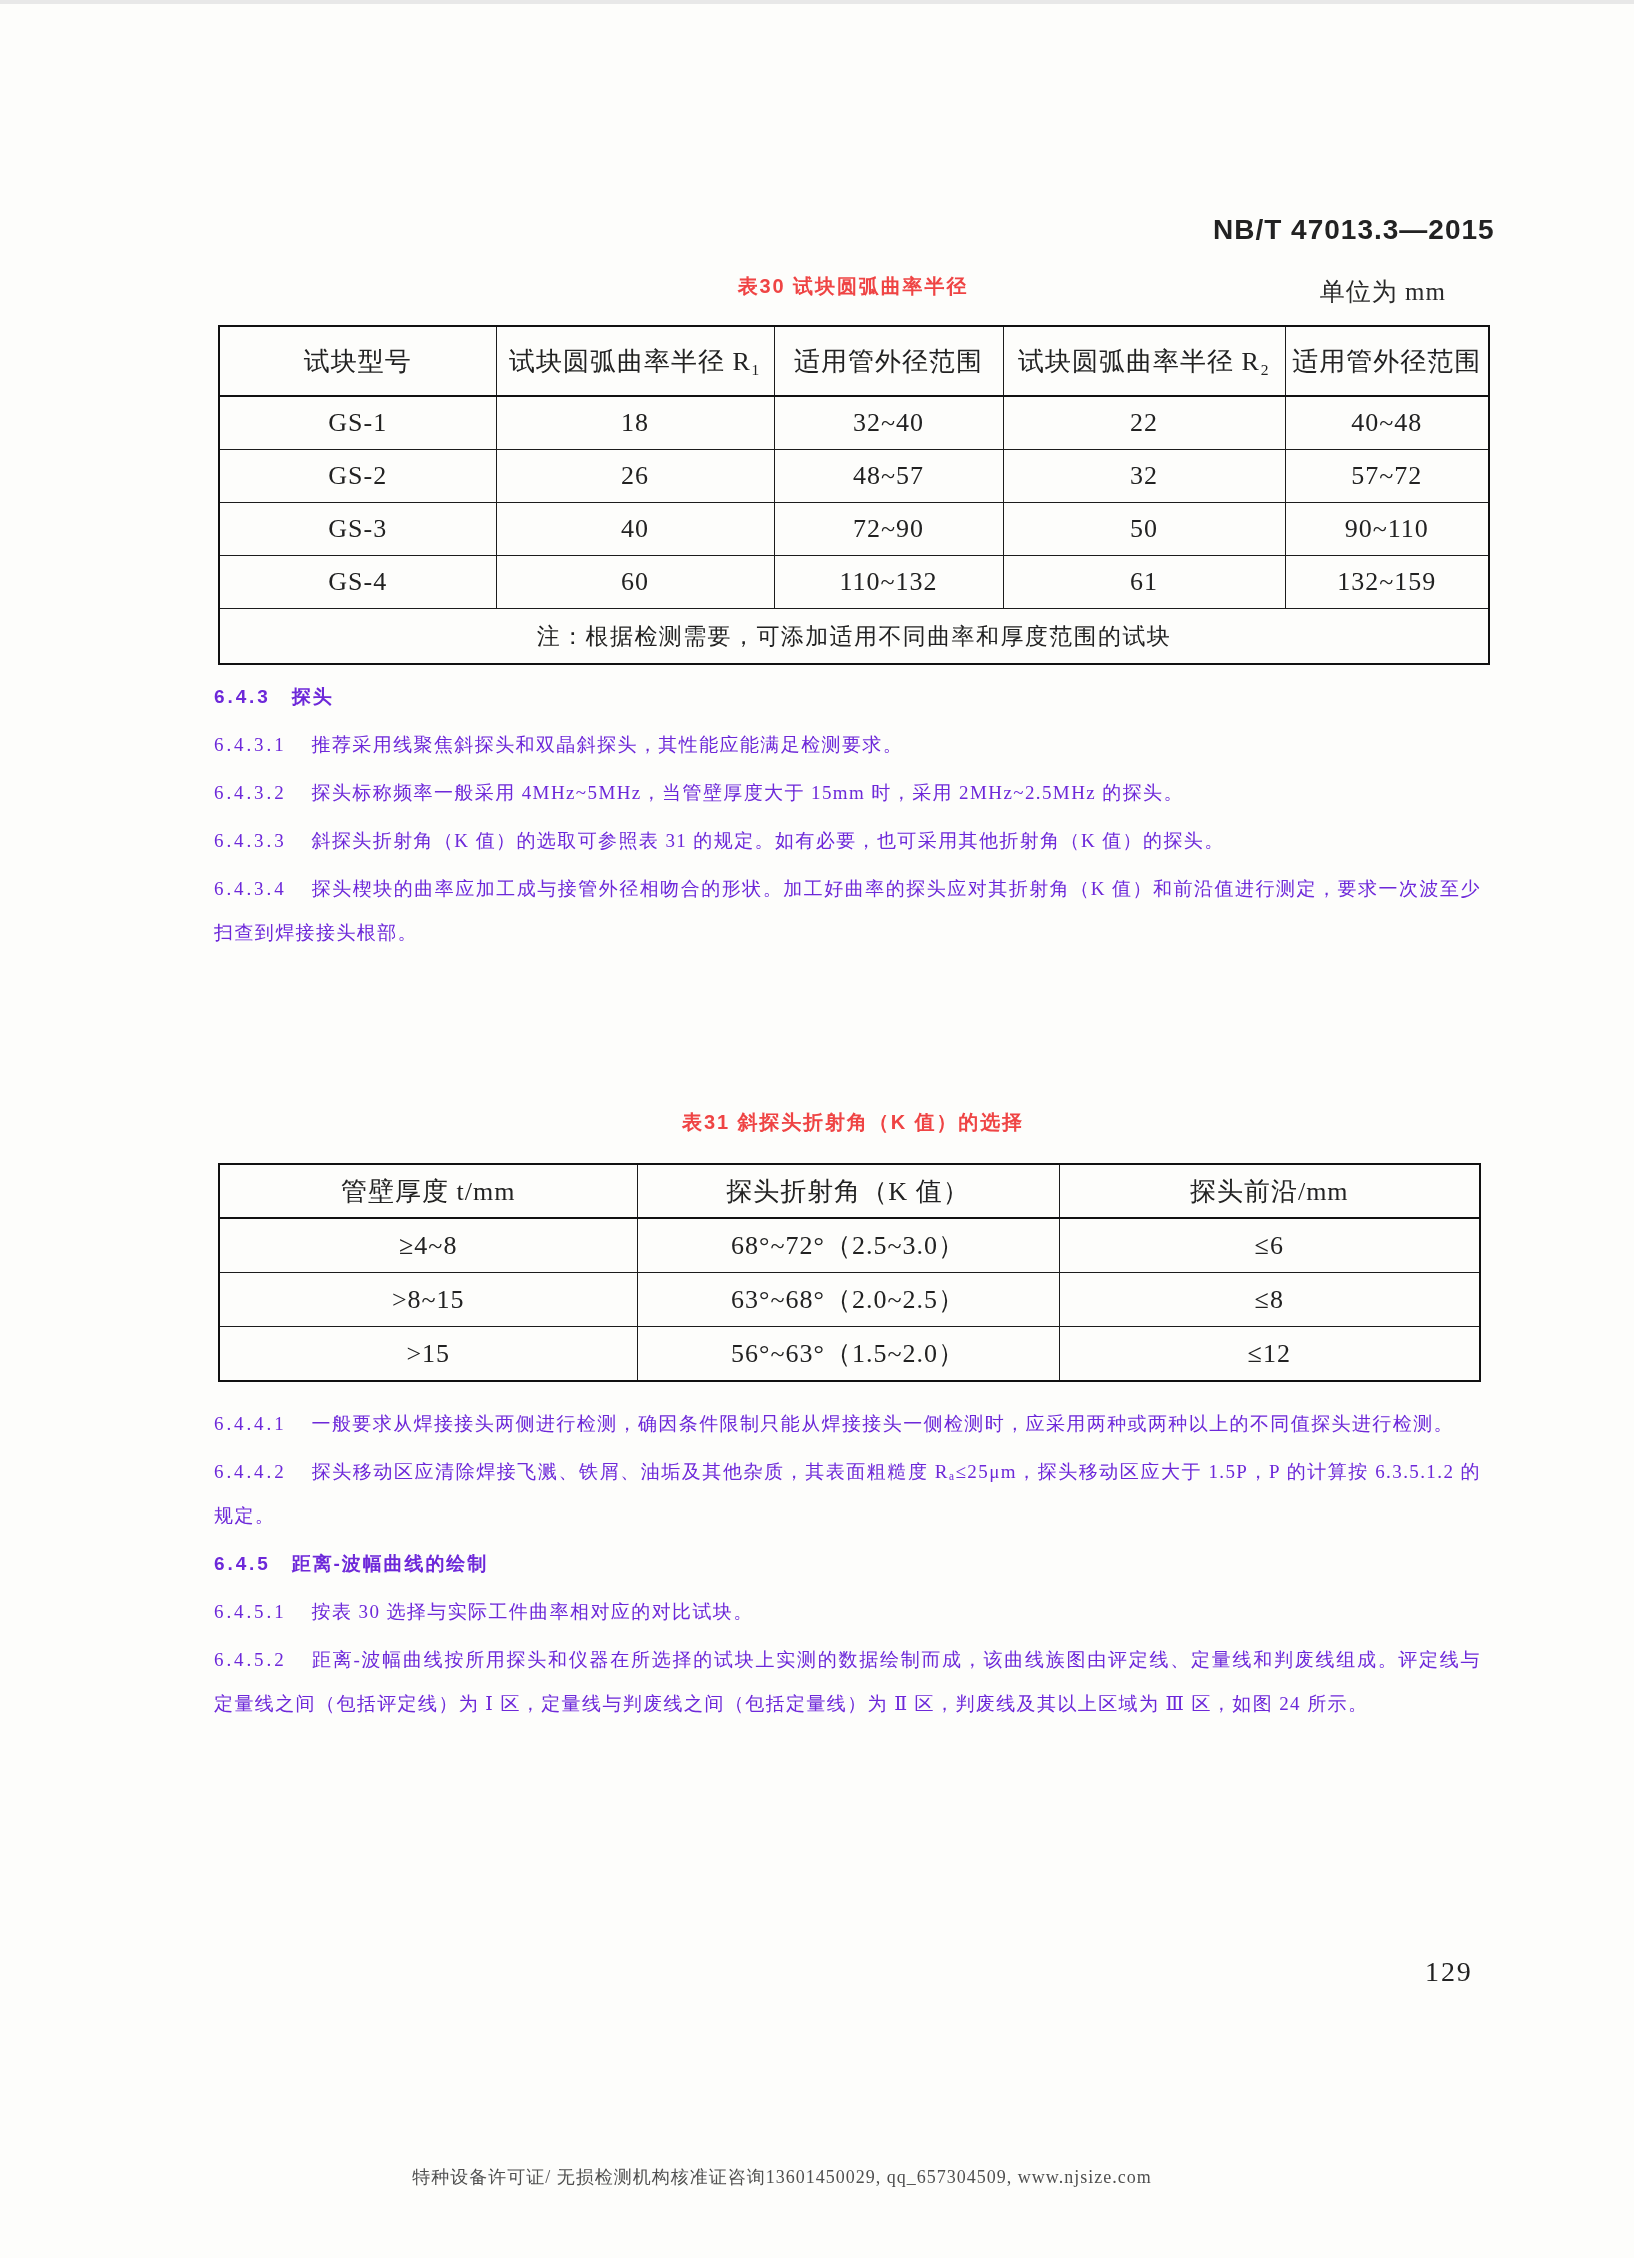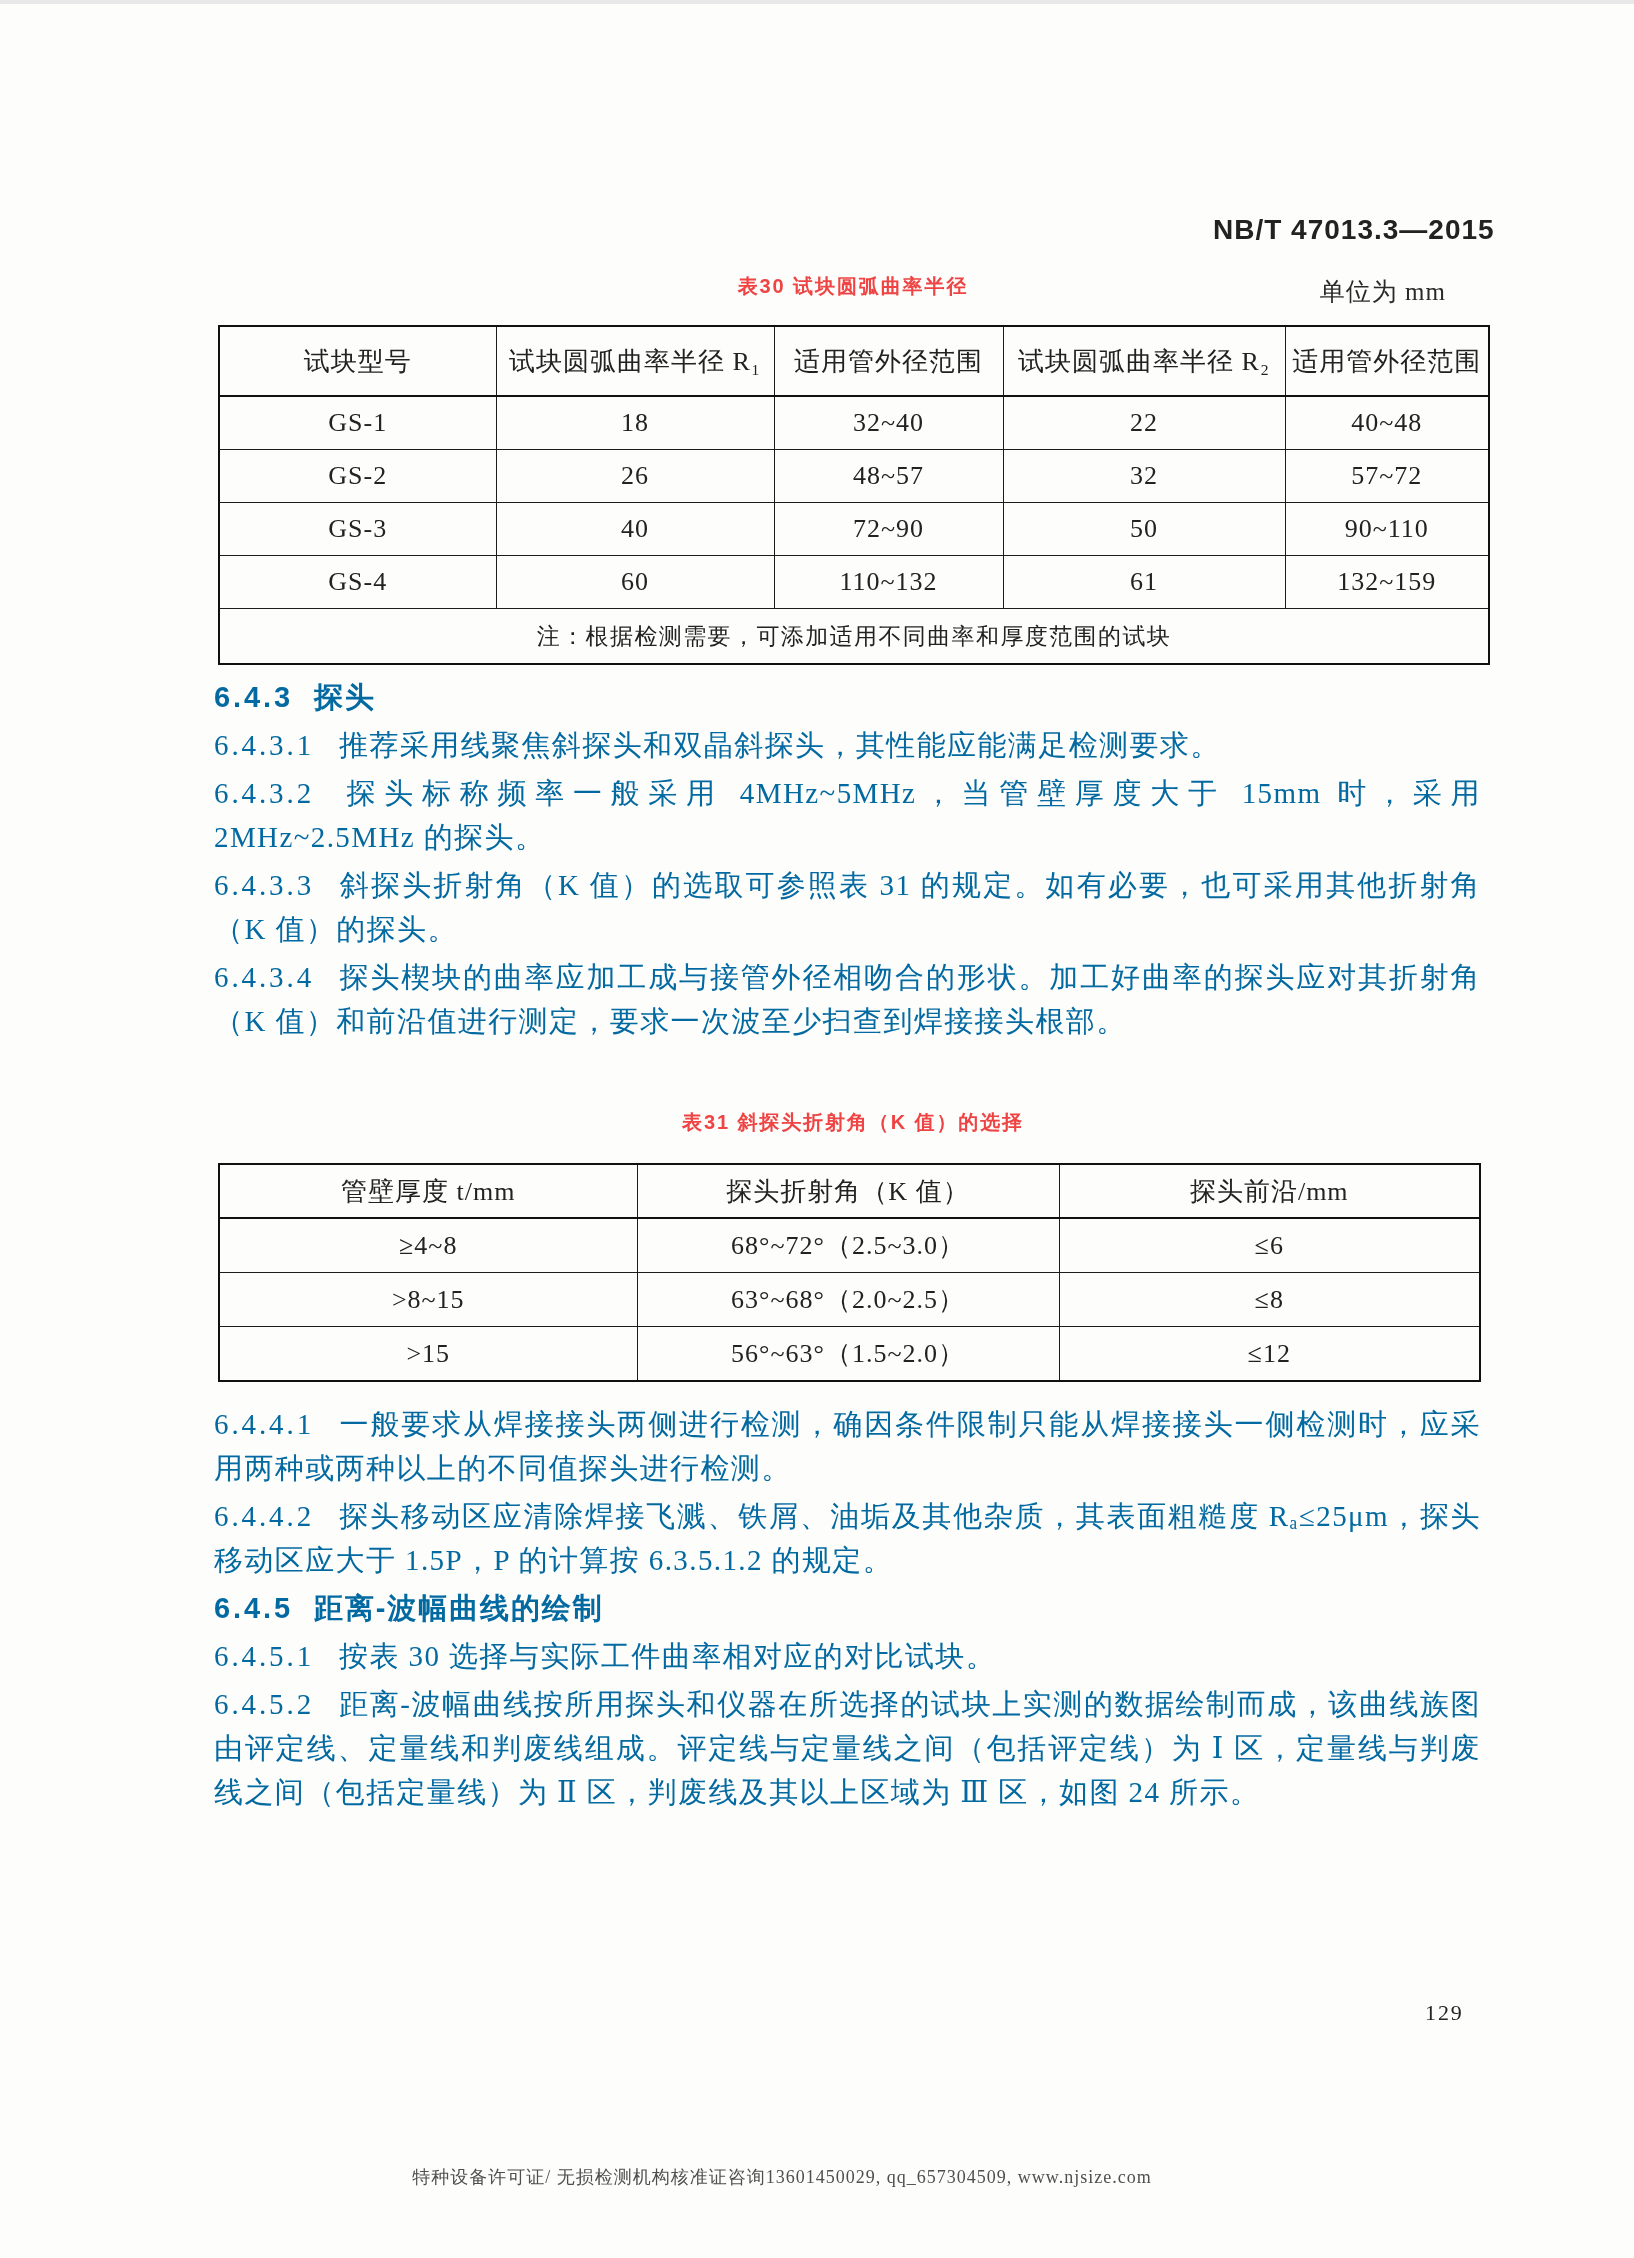--- a/index.html
+++ b/index.html
@@ -50,37 +50,37 @@
   table.t30 tr.data td{height:52px;}
   table.t31 tr.data td{height:53px;}
   table.std tr.hdr{border-bottom:2.9px solid #111;}
   td.note-cell{
     height:54px;text-align:left;padding-left:33px;
     font-size:23px;letter-spacing:1.4px;
   }
   
   .clauses{
     position:absolute;left:214px;width:1267px;
-    font-size:29px;line-height:44px;letter-spacing:1.4px;
-    text-align:justify;color:#0369a1;
+    font-size:19px;line-height:44px;letter-spacing:1.4px;
+    text-align:justify;color:#6d28d9;
   }
   .clauses-1{top:671px;}
   .clauses-2{top:1398px;}
   .clause{margin:3.9px 0 0 0;}
   .clause:first-child{margin-top:0;}
   .clause .num{letter-spacing:2.9px;margin-right:25px;white-space:nowrap;}
   .clause.heading{
     font-family:"Liberation Sans","DejaVu Sans",sans-serif;
     font-weight:700;letter-spacing:1.9px;
   }
   .clause.heading .num{margin-right:21px;}
   
   .page-number{
-    position:absolute;top:1996px;left:1425px;
-    font-size:22px;letter-spacing:1.9px;color:#222;
+    position:absolute;top:1952px;left:1425px;
+    font-size:28px;letter-spacing:1.9px;color:#222;
   }
   .footer-line{
     position:absolute;top:2161px;left:0;width:1564px;text-align:center;
     font-size:18px;letter-spacing:1px;color:#4f4f4f;
   }
 </style>
 </head>
 <body>
 
 <div class="page">

